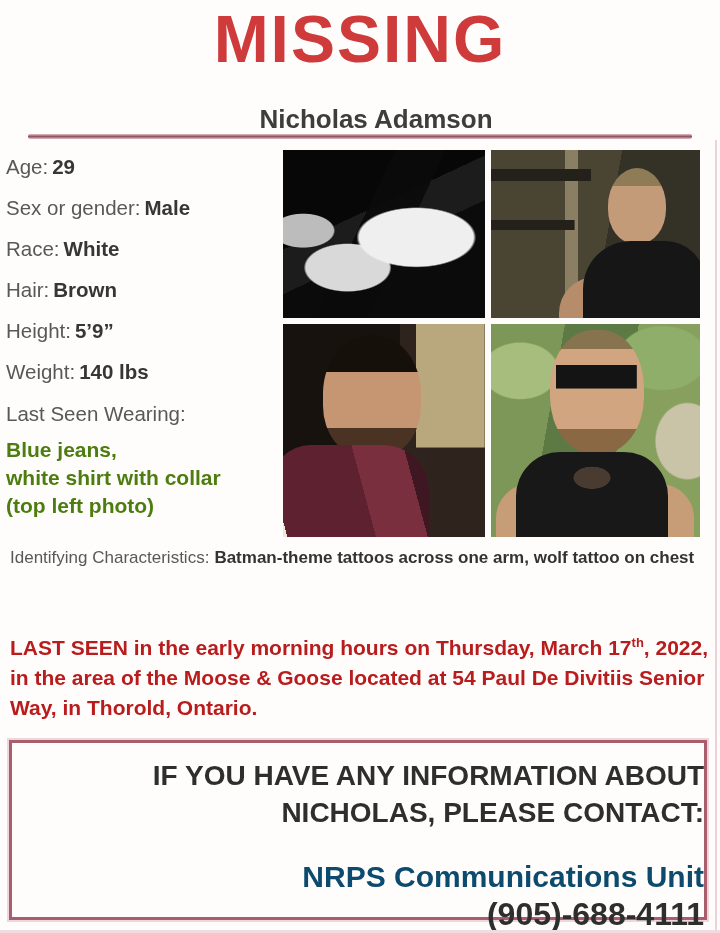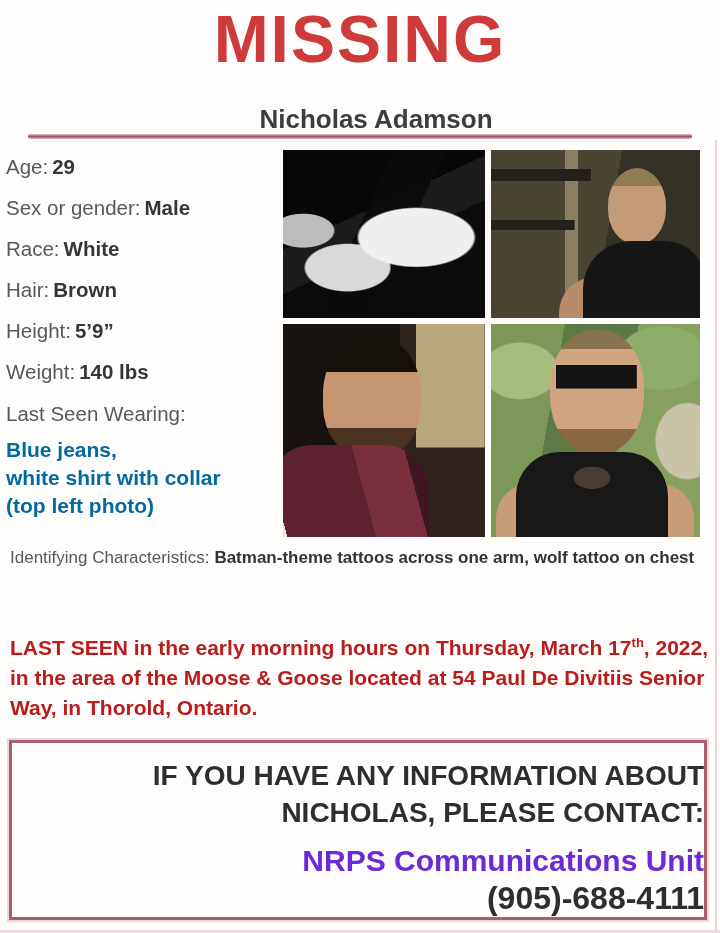--- a/index.html
+++ b/index.html
@@ -22,21 +22,21 @@
   .divider{
     position:absolute;top:134px;left:28px;width:664px;height:5px;
     background:linear-gradient(180deg,#e3bfc8 0%,#8e5563 50%,#e3bfc8 100%);
     border-radius:2px;
   }
 
   .details{position:absolute;left:6px;top:156px;width:270px;}
   .row{margin:0 0 19px 0;font-size:20.5px;color:#585858;line-height:22px;}
   .row b{color:#363636;margin-left:4px;}
   .wearing-label{margin:6px 0 10px 0;font-size:20.5px;color:#585858;}
-  .wearing b{display:block;font-size:21px;color:#0369a1;line-height:28px;}
+  .wearing b{display:block;font-size:21px;color:#4d7c0f;line-height:28px;}
 
   .collage{
     position:absolute;left:283px;top:150px;
     display:grid;grid-template-columns:202px 209px;grid-template-rows:168px 213px;gap:6px;
   }
   .photo{position:relative;overflow:hidden;}
   .p-tl{background:
     radial-gradient(ellipse 95px 48px at 66% 52%, #efefef 0 60%, rgba(0,0,0,0) 63%),
     radial-gradient(ellipse 72px 40px at 32% 70%, #d9d9d9 0 58%, rgba(0,0,0,0) 61%),
     radial-gradient(ellipse 55px 30px at 10% 48%, #bcbcbc 0 55%, rgba(0,0,0,0) 58%),
@@ -84,21 +84,21 @@
   .lastseen{position:absolute;left:10px;top:628px;width:700px;margin:0;
     font-size:21px;line-height:30px;font-weight:bold;color:#b91c1c;}
   .lastseen sup{font-size:13px;}
 
   .contact-box{
     position:absolute;left:9px;top:740px;width:698px;height:180px;
     border:3px solid #a85e6d;box-shadow:0 0 0 2px #edd6dc;background:#fefdfc;
     text-align:right;padding-top:14px;box-sizing:border-box;
   }
   .contact-box .shout{display:block;font-size:28px;font-weight:bold;color:#2e2e2e;line-height:37px;}
-  .contact-box .unit{display:block;margin-top:12px;font-size:30px;font-weight:bold;color:#6d28d9;line-height:36px;}
+  .contact-box .unit{display:block;margin-top:28px;font-size:30px;font-weight:bold;color:#0c4a6e;line-height:36px;}
   .contact-box .phone{display:block;font-size:32px;font-weight:bold;color:#2e2e2e;line-height:38px;}
 </style>
 </head>
 <body>
 
 <div class="poster">
 
   <h1 class="title">MISSING</h1>
   <h2 class="subtitle">Nicholas Adamson</h2>
   <div class="divider"></div>

